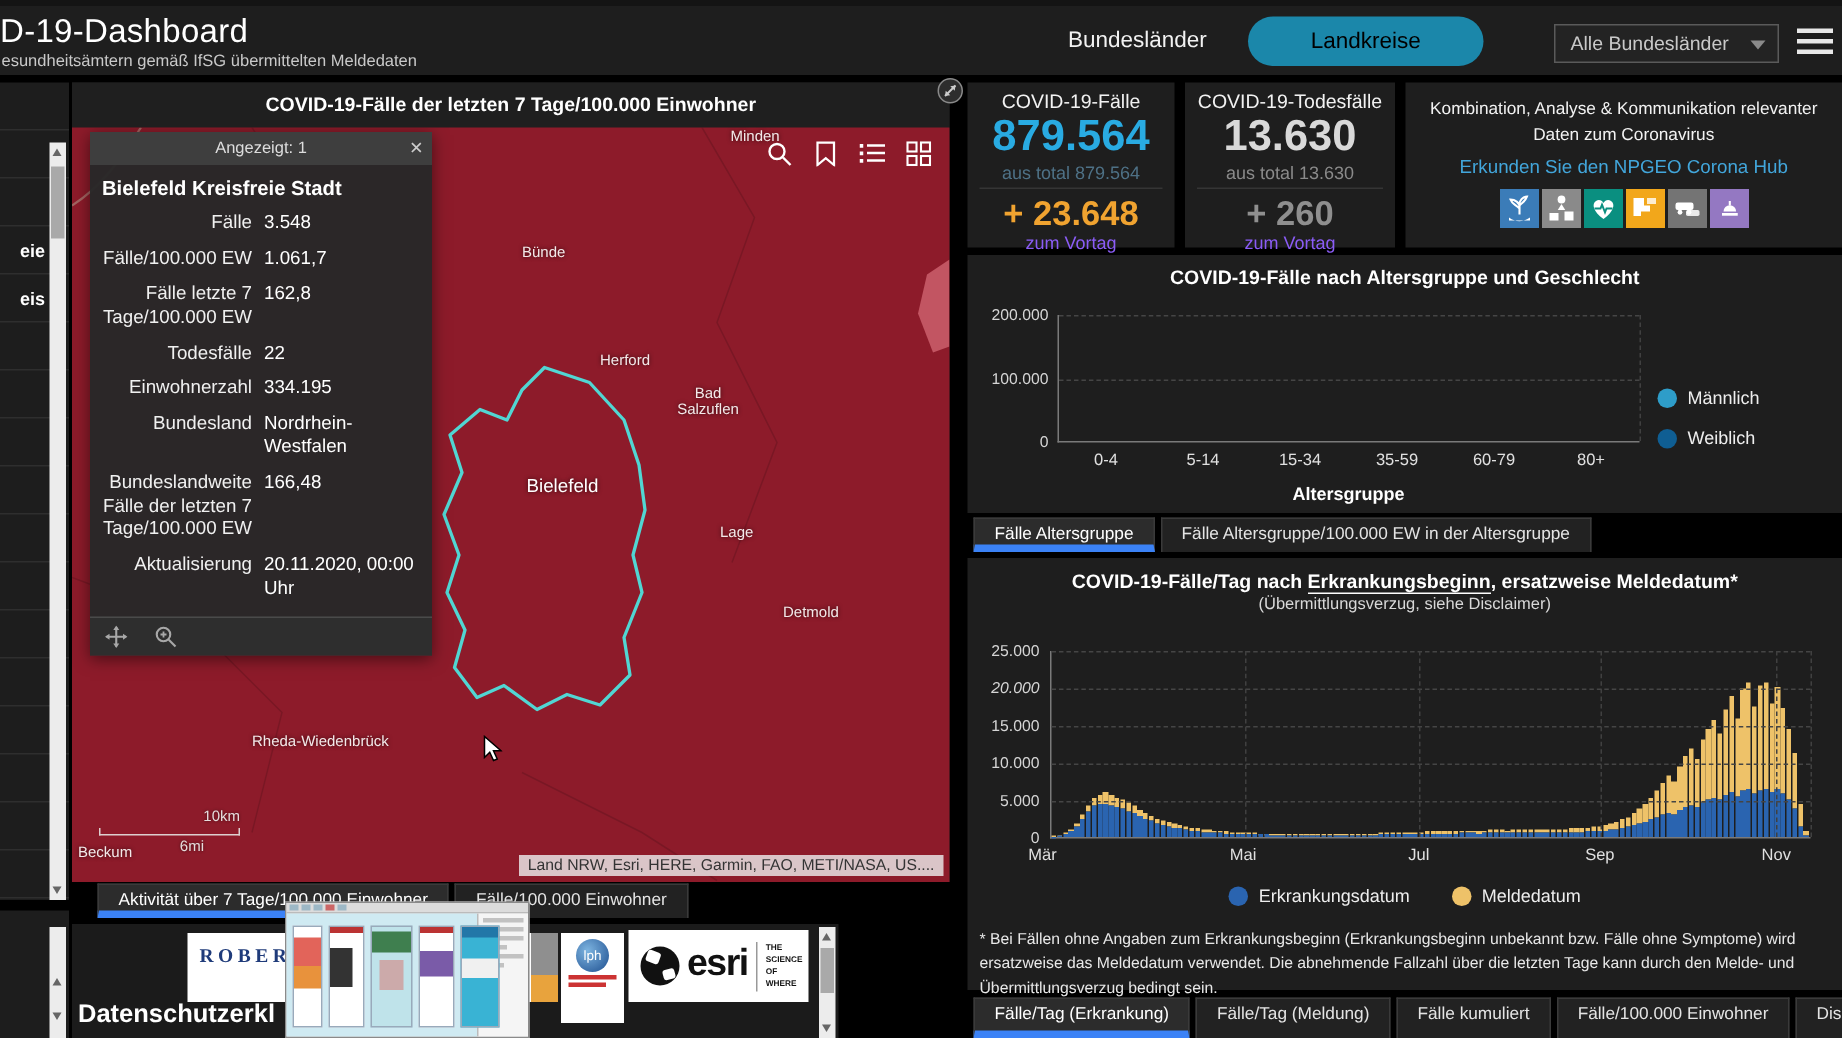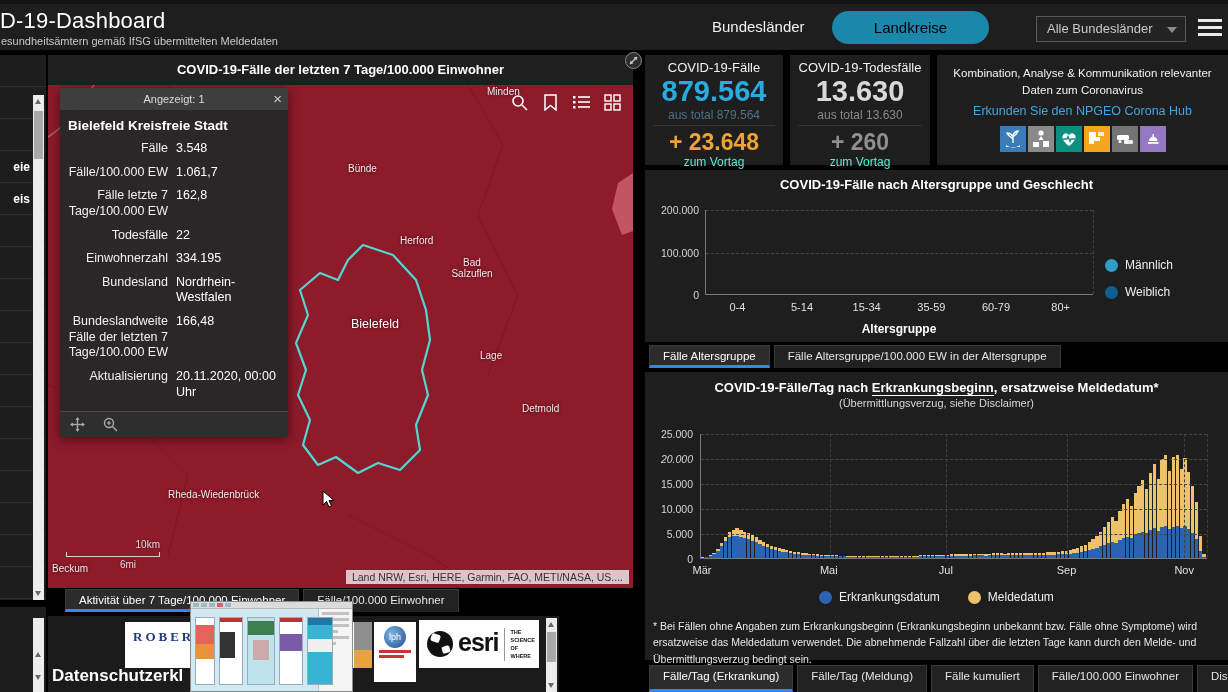--- a/index.html
+++ b/index.html
@@ -47,30 +47,30 @@
   .popup-x { position:absolute; right:6px; top:0; font-size:15px; color:#ccc; cursor:pointer; line-height:22px; }
   .popup-title { font-size:13.5px; font-weight:bold; color:#fff; padding:8px 10px 2px 8px; }
   .popup-grid { display:grid; grid-template-columns:100px 1fr; column-gap:10px; row-gap:9px; padding:6px 8px; font-size:12.5px; line-height:1.25;gap:8px; }
   .popup-grid .lab { text-align:right; color:#f0f0f0; }
   .popup-grid .val { color:#fff; }
   .popup-ft { position:absolute; bottom:0; left:0; right:0; height:26px; border-top:1px solid #4a4a4a; background:#2e2e2e; display:flex; align-items:center; gap:18px; padding-left:10px; }
 
   
   .tabrow { position:absolute; display:flex; gap:4px; align-items:stretch; }
   .tab { font-size:11.5px; color:#e4e4e4; background:#222; border:1px solid #3a3a3a; border-bottom:none; padding:4px 13px 3px; white-space:nowrap; cursor:pointer; }
-  .tab.active { background:#2c2c2c; color:#fff; border-bottom:3px solid #3b82f6; padding-bottom:0; }
+  .tab.active { background:#2c2c2c; color:#fff; border-bottom:5px solid #3b82f6; padding-bottom:0; }
 
   
   .stat { position:absolute; top:55px; height:110px; background:#1e1e1e; text-align:center; padding-top:5px; }
   .stat .t { font-size:13px; color:#f2f2f2; }
   .stat .v { font-size:29px; font-weight:bold; line-height:33px; }
   .stat .s { font-size:12px; line-height:14px; }
   .stat hr { border:none; border-top:1px solid #353535; margin:3px 8px; }
   .stat .d { font-size:23px; font-weight:bold; line-height:26px; }
-  .stat .z { font-size:12px; color:#5eead4; }
+  .stat .z { font-size:12px; color:#8b5cf6; }
   .hub { position:absolute; left:937px; top:55px; width:291px; height:110px; background:#1e1e1e; text-align:center; padding:10px 14px 0; }
   .hub .txt { font-size:11.5px; color:#f2f2f2; line-height:1.45; }
   .hub .lnk { font-size:12.5px; color:#42a6db; margin-top:6px; cursor:pointer; }
   .hub-icons { display:flex; justify-content:center; gap:2px; margin-top:8px; }
   .hub-icons .tile { width:26px; height:26px; display:flex; align-items:center; justify-content:center; }
 
   
   .panel { position:absolute; background:#1e1e1e; }
   .c-title { text-align:center; font-size:13px; font-weight:bold; color:#fff; }
   .c-sub { text-align:center; font-size:11px; color:#d8d8d8; margin-top:2px; }
@@ -1045,21 +1045,21 @@
       </div>
     <div id="timeyl">
         <div class="ylab" style="left: 4px; top: 181px;">0</div>
         <div class="ylab" style="left: 4px; top: 156px;">5.000</div>
         <div class="ylab" style="left: 4px; top: 131px;">10.000</div>
         <div class="ylab" style="left: 4px; top: 106px;">15.000</div>
         <div class="ylab" style="left: 4px; top: 81px; font-style: italic;">20.000</div>
         <div class="ylab" style="left: 4px; top: 56px;">25.000</div>
       </div>
     <div id="timexl">
-        <div class="xlab" style="left: 57px; top: 192px;">Mär</div>
+        <div class="xlab" style="left: 50px; top: 192px;">Mär</div>
         <div class="xlab" style="left: 183.778px; top: 192px;">Mai</div>
         <div class="xlab" style="left: 300.895px; top: 192px;">Jul</div>
         <div class="xlab" style="left: 421.561px; top: 192px;">Sep</div>
         <div class="xlab" style="left: 539.185px; top: 192px;">Nov</div>
       </div>
     <div style="position:absolute; left:0; width:583px; top:218px; display:flex; justify-content:center; gap:28px;" id="timelegend">
         <div class="legend-item">
           <div class="dot" style="background: rgb(42, 100, 176);"></div>
           <div>Erkrankungsdatum</div>
         </div>

